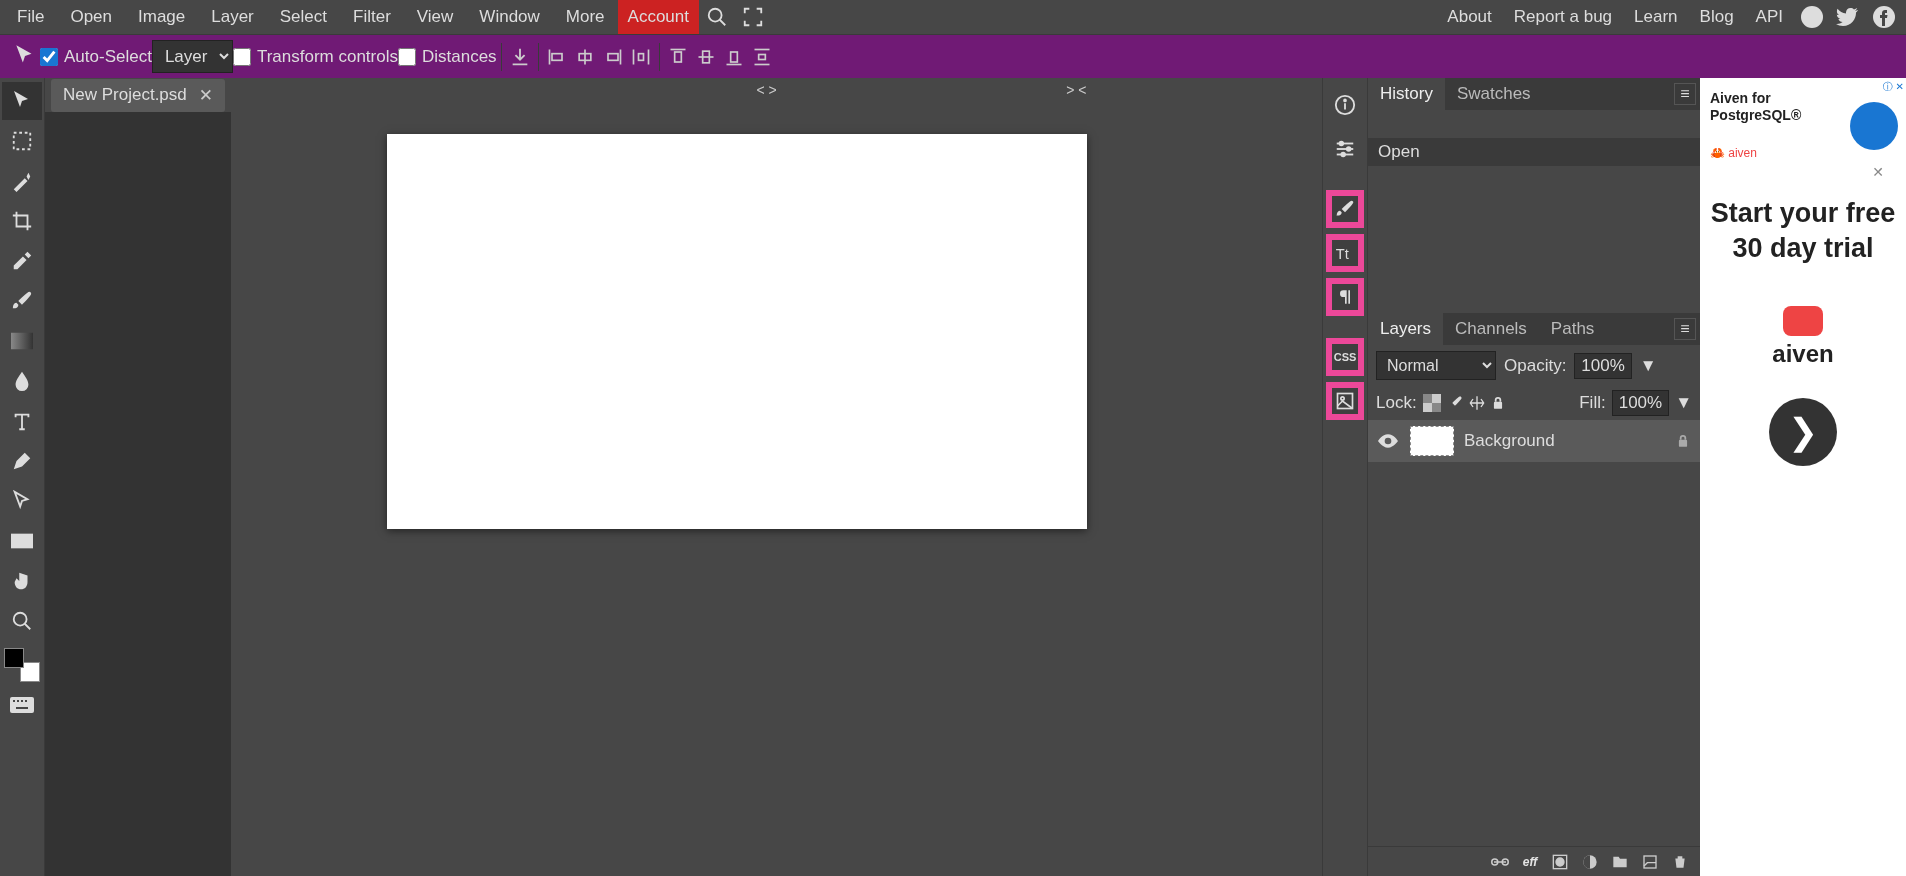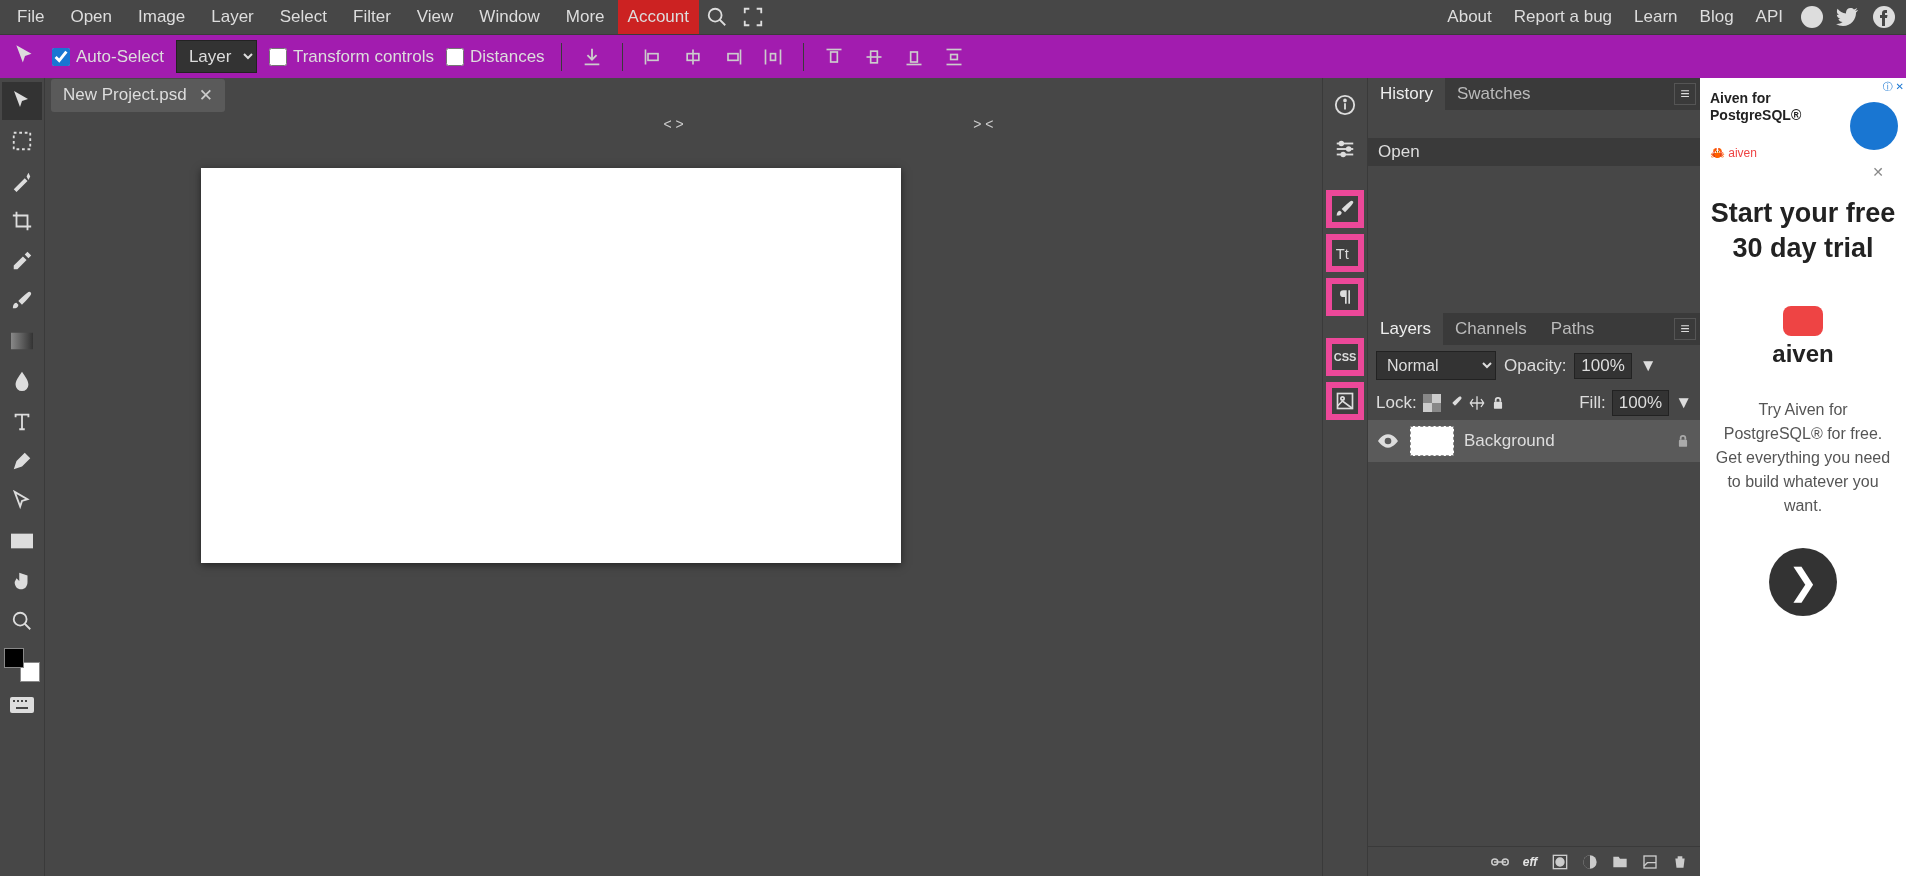--- a/index.html
+++ b/index.html
@@ -5,38 +5,38 @@
 * { margin: 0; padding: 0; box-sizing: border-box; font-family: Arial, sans-serif; }
 body { background: #474747; color: #ddd; overflow: hidden; width: 1906px; height: 876px; }
 
 .menubar { height: 34px; background: #474747; display: flex; align-items: center; padding: 0 4px; }
 .menubar .menu-item { padding: 7px 13px; cursor: pointer; font-size: 17px; }
 .menubar .account { background: #cc2222; padding: 7px 10px; }
 .menubar .spacer { flex: 1; }
 .menubar .right-link { padding: 7px 11px; cursor: pointer; font-size: 17px; }
 .menubar .icon { width: 24px; height: 24px; display: flex; align-items: center; justify-content: center; margin: 0 6px; cursor: pointer; }
 
-.options-bar { height: 44px; background: #a21caf; border-top: 1px solid #3a3a3a; display: flex; align-items: center; padding: 0 12px; gap: 12px; font-size: 17px; }
+.options-bar { height: 44px; background: #701a75; border-top: 1px solid #3a3a3a; display: flex; align-items: center; padding: 0 12px; font-size: 17px; }
 .options-bar .tool-icon { width: 28px; height: 28px; }
 .options-bar label { display: flex; align-items: center; gap: 6px; }
 .options-bar input[type="checkbox"] { width: 18px; height: 18px; accent-color: #1976d2; }
 .options-bar select { background: #333; color: #ddd; border: 1px solid #222; padding: 5px 8px; font-size: 17px; }
 .options-bar .sep { width: 1px; height: 28px; background: #3a3a3a; margin: 0 4px; }
 .options-bar .icon-btn { width: 28px; height: 28px; display: flex; align-items: center; justify-content: center; cursor: pointer; }
 
 .main-row { display: flex; height: calc(876px - 78px); }
 
 .toolbox { width: 45px; background: #474747; display: flex; flex-direction: column; align-items: center; padding-top: 4px; gap: 2px; border-right: 1px solid #3a3a3a;}
 .toolbox .tool { width: 40px; height: 38px; display: flex; align-items: center; justify-content: center; cursor: pointer; position: relative; }
 .toolbox .tool.active { background: #333; }
 .toolbox .color-swatch { width: 40px; height: 38px; position: relative; margin-top: 4px; }
 .toolbox .fg { position: absolute; left: 2px; top: 2px; width: 20px; height: 20px; background: #000; border: 1px solid #888; }
 .toolbox .bg { position: absolute; right: 2px; bottom: 2px; width: 20px; height: 20px; background: #fff; border: 1px solid #888; }
 
-.doc-area { flex: 1; background: #333; display: flex; flex-direction: column; }
+.doc-area { flex: 1; background: #333; display: flex; flex-direction: row; }
 .doc-tabs { height: 34px; display: flex; align-items: center; padding: 0 6px; background: #474747;}
 .doc-tab { background: #5a5a5a; padding: 6px 12px; display: flex; align-items: center; gap: 12px; border-radius: 3px; font-size: 17px; }
 .doc-tab .close { cursor: pointer; color: #ccc; }
 .canvas-wrap { flex: 1; display: flex; align-items: flex-start; justify-content: flex-start; padding: 56px 0 0 156px; background: #474747; position: relative; overflow:hidden;}
 .canvas { width: 700px; height: 395px; background: #fff; box-shadow: 0 2px 8px rgba(0,0,0,.5); }
 .canvas-arrows { position: absolute; top: 4px; left: 50%; right: 20px; font-size:14px; color:#ccc; display:flex; justify-content:space-between; width: 330px; transform: translateX(-20px);}
 
 .side-col { width: 45px; background: #474747; border-left: 1px solid #3a3a3a; display: flex; flex-direction: column; align-items: center; gap: 6px; padding-top: 8px; }
 .side-col .sbtn { width: 38px; height: 38px; display: flex; align-items: center; justify-content: center; cursor: pointer; border: 6px solid #ec4899; background:#3f3f3f; }
 .side-col .sbtn.noborder { border:none; background:transparent;}
@@ -486,16 +486,15 @@
   <div class="ad-sidebar">
     <span class="ad-info">ⓘ ✕</span>
     <div class="ad-head">Aiven for</div>
     <div class="ad-head">PostgreSQL®</div>
     <div class="ad-logo"></div>
     <span class="ad-close">✕</span>
     <div class="ad-tag">🦀 <span>aiven</span></div>
     <div class="ad-title">Start your free 30 day trial</div>
     <div class="ad-crab"></div>
     <div class="ad-brand">aiven</div>
-    <div class="ad-body">Try Aiven for PostgreSQL® for free. Get everything you need to build whatever you want.</div>
     <div class="ad-arrow">❯</div>
   </div>
 </div>
 
 </body></html>

